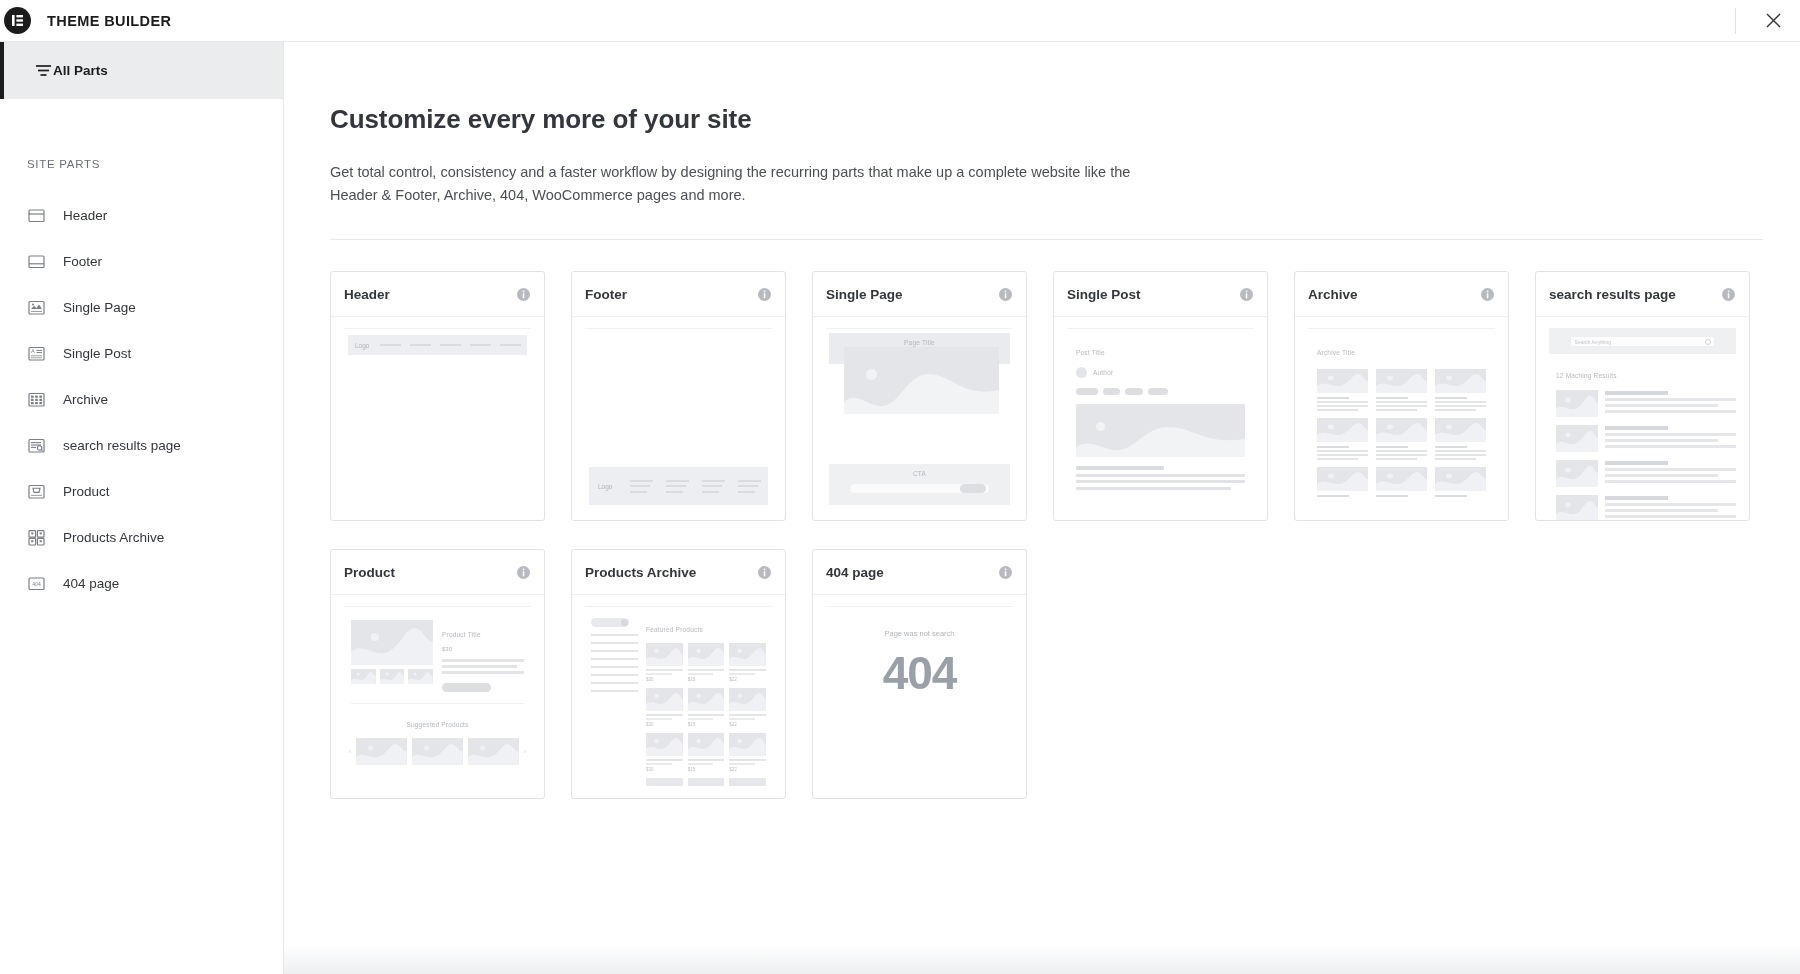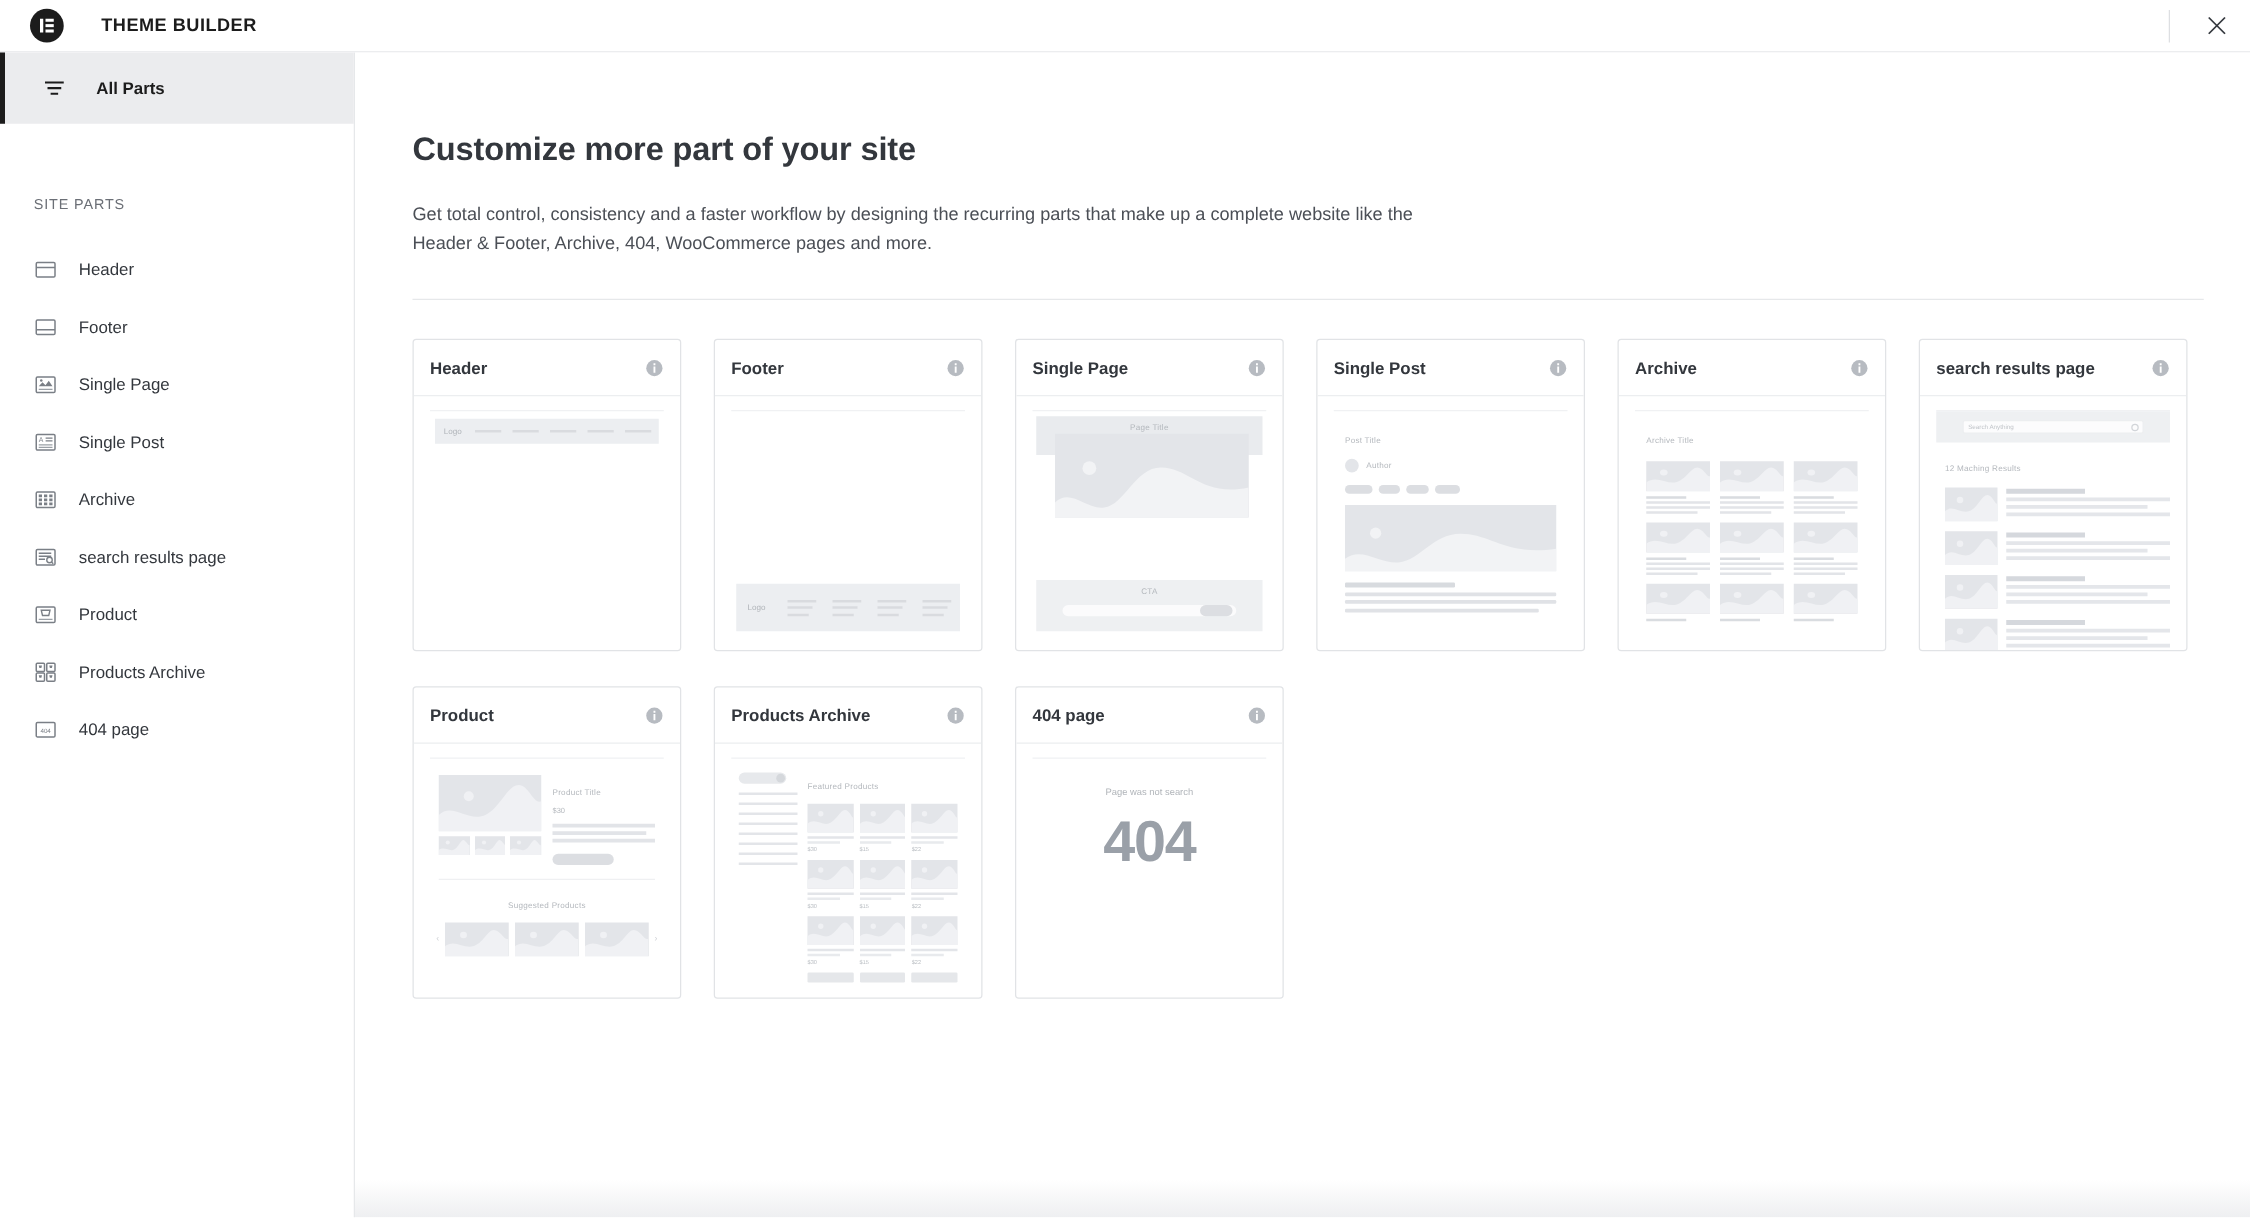--- a/index.html
+++ b/index.html
@@ -18,22 +18,22 @@
     height: 42px;
     display: flex;
     align-items: center;
     background: #ffffff;
     border-bottom: 1px solid #e6e8ea;
     position: relative;
   }
   .brand {
     display: flex;
     align-items: center;
-    gap: 30px;
-    padding-left: 24px;
+    gap: 16px;
+    padding-left: 4px;
   }
   .logo-circle {
     width: 27px; height: 27px;
     border-radius: 50%;
     background: #1c1c1c;
     display: flex;
     align-items: center;
     justify-content: center;
   }
   .logo-glyph { display: block; }
@@ -73,21 +73,21 @@
     background: #ffffff;
     border-right: 1px solid #e6e8ea;
     flex: 0 0 284px;
     padding-top: 0;
     position: relative;
   }
   .allparts {
     height: 57px;
     display: flex;
     align-items: center;
-    gap: 24px;
+    gap: 0;
     padding-left: 34px;
     background: #ebecee;
     position: relative;
     cursor: pointer;
   }
   .allparts::before {
     content: "";
     position: absolute;
     left: 0; top: 0; bottom: 0;
     width: 4px;
@@ -601,21 +601,21 @@
         </span>
         <span class="label">404 page</span>
       </div>
 
     </div>
   </div>
 
   <div class="main">
     <div class="main-inner">
 
-      <div class="page-title">Customize more part of your site</div>
+      <div class="page-title">Customize every more of your site</div>
       <div class="page-desc">Get total control, consistency and a faster workflow by designing the recurring parts that make up a complete website like the Header &amp; Footer, Archive, 404, WooCommerce pages and more.</div>
       <div class="divider"></div>
 
       <div class="grid">
 
         <div class="card">
           <div class="card-head">
             <span class="card-title">Header</span>
             <span class="info-icon">
               <svg width="15" height="15" viewBox="0 0 15 15">

